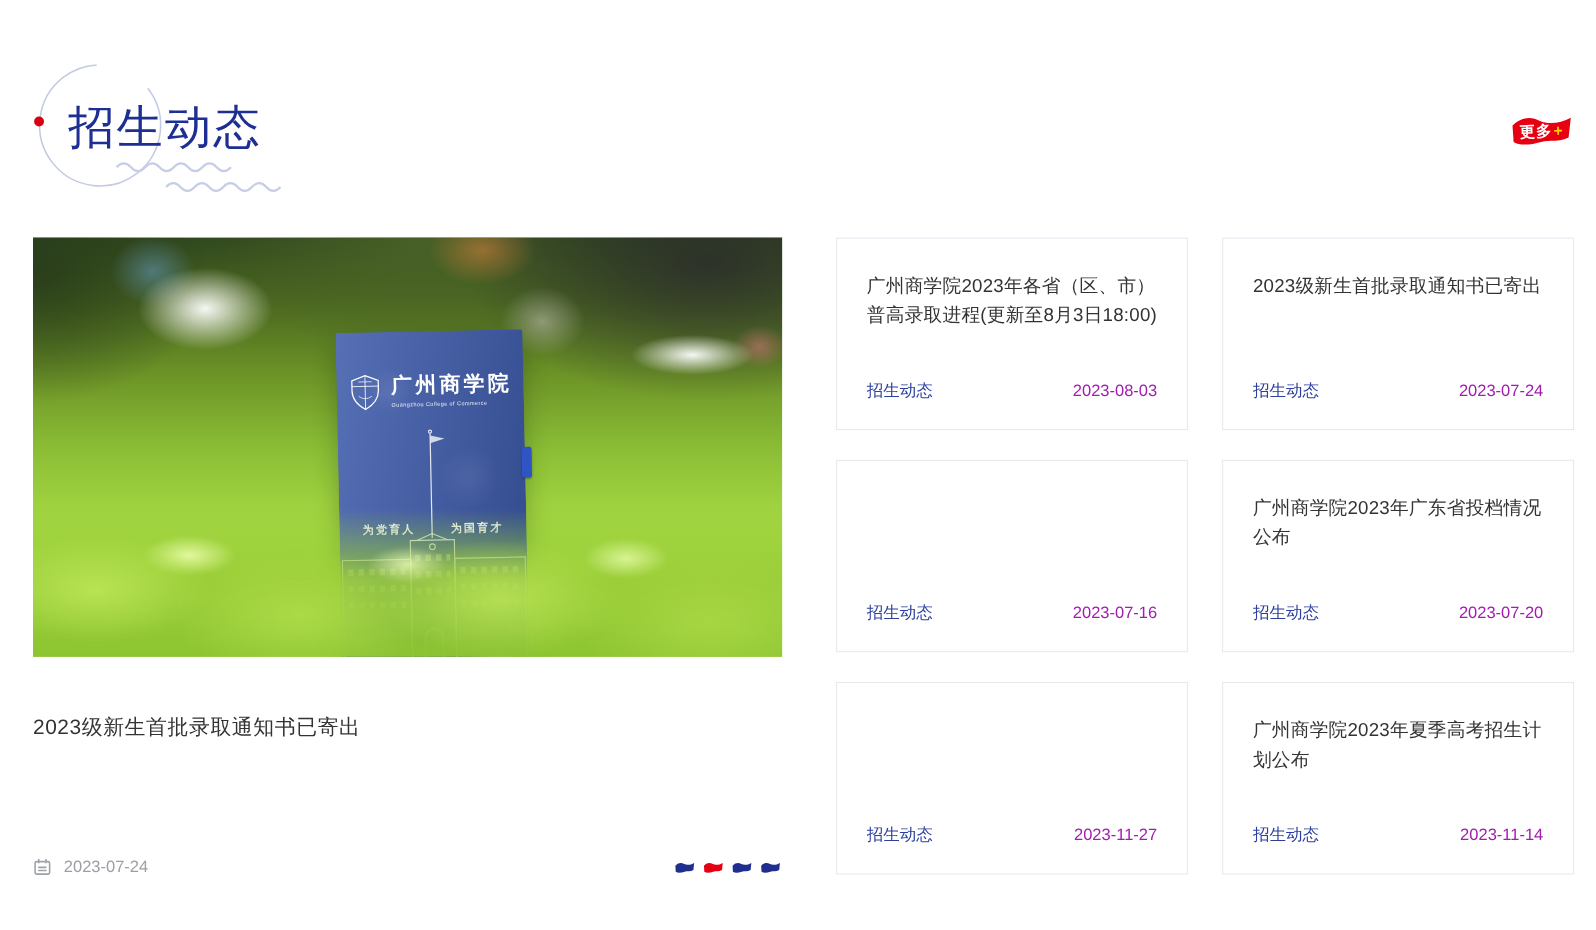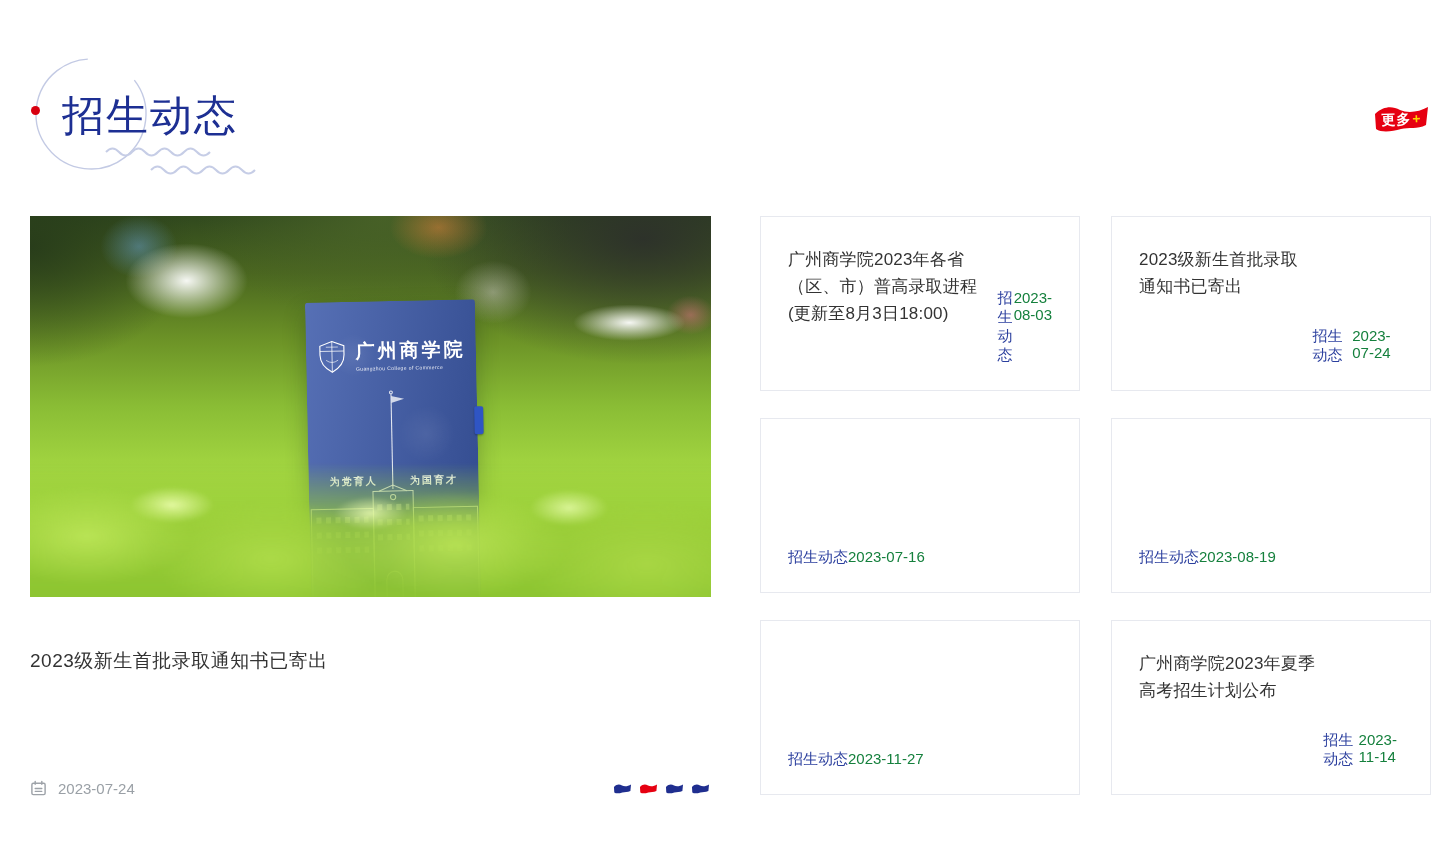--- a/index.html
+++ b/index.html
@@ -56,25 +56,25 @@
   .featured-footer{position:absolute;left:0;right:1px;top:564px;display:flex;justify-content:space-between;align-items:center;}
   .date-wrap{display:flex;align-items:center;gap:11px;color:#9aa0a6;font-size:15px;}
   .flags{display:flex;gap:7px;align-items:center;}
   .flag{cursor:pointer;}
   .flag svg{display:block;}
   .flag path{fill:#1f2e8f;}
   .flag.active path{fill:#e60011;}
 
   
   .cards-grid{position:absolute;left:760px;top:216px;width:671px;display:grid;grid-template-columns:320px 320px;grid-auto-rows:175px;gap:27px 31px;}
-  .card{box-sizing:border-box;border:1px solid #e7e9ef;background:#fff;padding:29px 27px 25px;display:flex;cursor:pointer;}
+  .card{box-sizing:border-box;border:1px solid #e7e9ef;background:#fff;padding:29px 27px 25px;display:flex;flex-direction:column;cursor:pointer;}
   .card-title{font-size:17px;line-height:27px;color:#333;letter-spacing:.2px;}
   .card-footer{margin-top:auto;display:flex;justify-content:space-between;align-items:baseline;}
   .card-category{font-size:15px;color:#2b3f9e;text-decoration:none;cursor:pointer;}
-  .card-date{font-size:15px;color:#15803d;}
+  .card-date{font-size:15px;color:#a21caf;}
 </style>
 </head>
 <body>
 
 <div class="page">
 
   <svg class="hdr-circle" width="126" height="130">
     <circle cx="63" cy="64" r="55" fill="none" stroke="#c3cae4" stroke-width="1.4" stroke-dasharray="292 54" transform="rotate(-38 63 64)"></circle>
   </svg>
   <div class="red-dot"></div>
@@ -197,23 +197,24 @@
         <span class="card-date">2023-07-24</span>
       </div>
     </div>
     <div class="card">
       <div class="card-footer">
         <span class="card-category">招生动态</span>
         <span class="card-date">2023-07-16</span>
       </div>
     </div>
     <div class="card">
-      <div class="card-footer">
-        <span class="card-category">招生动态</span>
-        <span class="card-date">2023-08-19</span>
+      <div class="card-title">广州商学院2023年广东省投档情况公布</div>
+      <div class="card-footer">
+        <span class="card-category">招生动态</span>
+        <span class="card-date">2023-07-20</span>
       </div>
     </div>
     <div class="card">
       <div class="card-footer">
         <span class="card-category">招生动态</span>
         <span class="card-date">2023-11-27</span>
       </div>
     </div>
     <div class="card">
       <div class="card-title">广州商学院2023年夏季高考招生计划公布</div>

